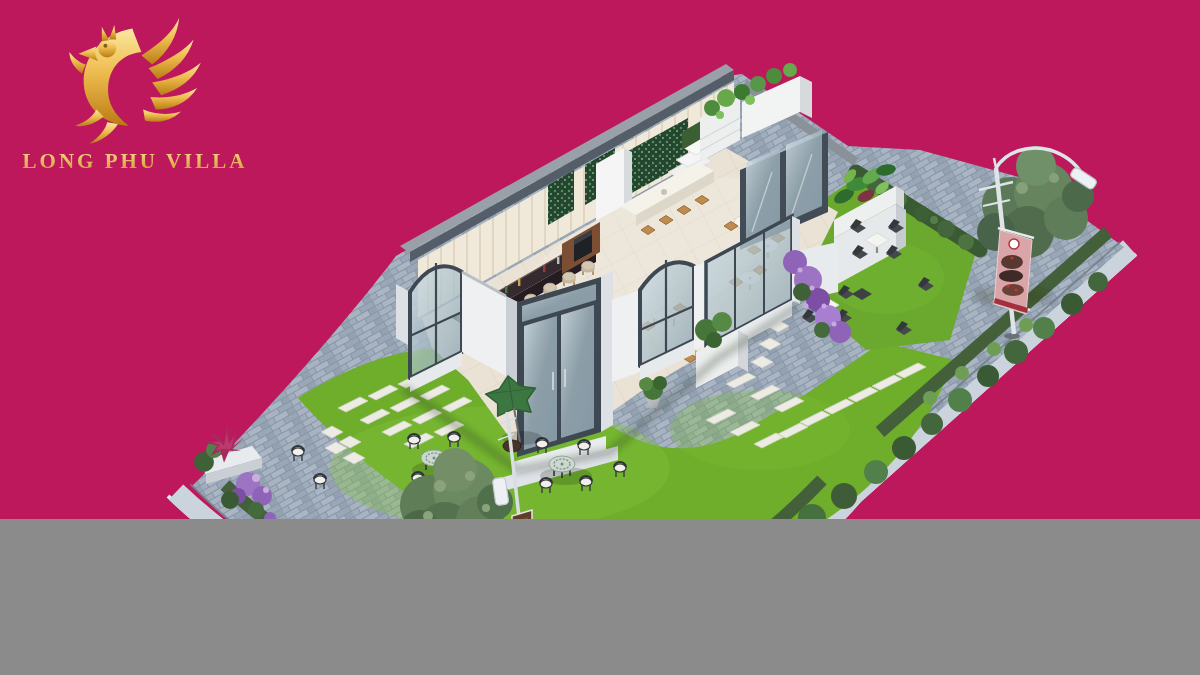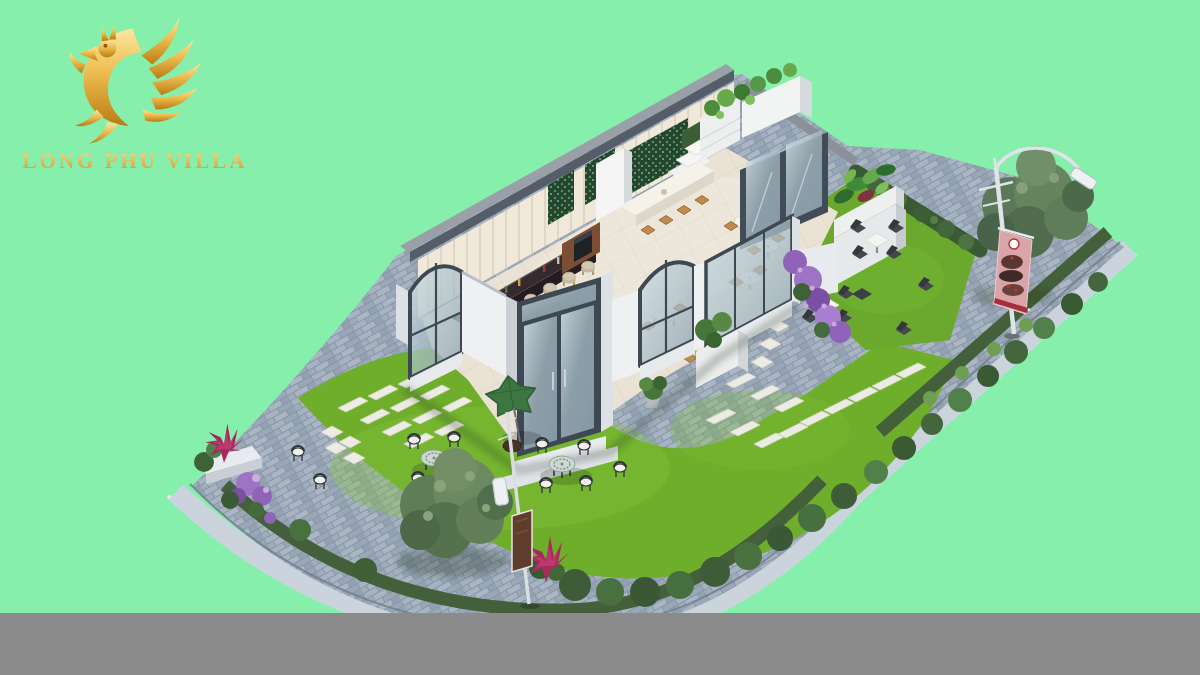--- a/index.html
+++ b/index.html
@@ -1,16 +1,16 @@
 <!DOCTYPE html>
 <html><head>
 <meta charset="utf-8">
 <style>
   html,body{margin:0;padding:0;background:#8b8b8b;}
-  .stage{position:relative;width:1200px;height:613px;background:#86efac;overflow:hidden;
+  .stage{position:relative;width:1200px;height:519px;background:#be185d;overflow:hidden;
          font-family:"Liberation Serif", serif;}
   svg{display:block;}
   .brand-text{font-family:"Liberation Serif", serif;font-weight:bold;font-size:21px;letter-spacing:3px;}
 </style>
 </head>
 <body>
 
 <div class="stage">
 <svg width="1200" height="675" viewBox="0 0 1200 675">
   <defs>

